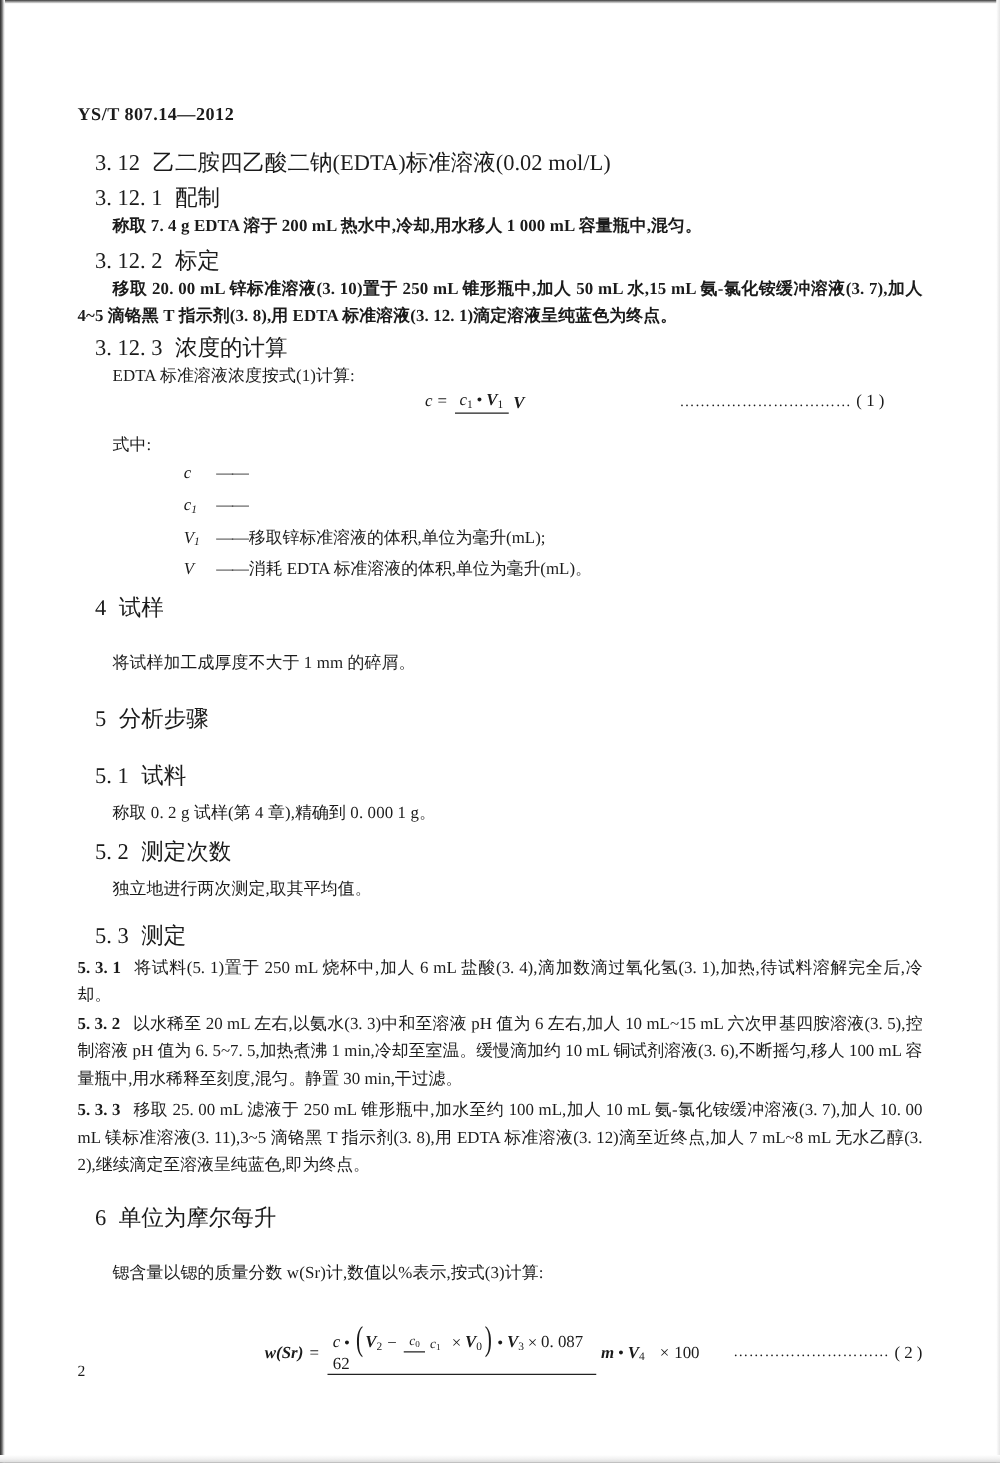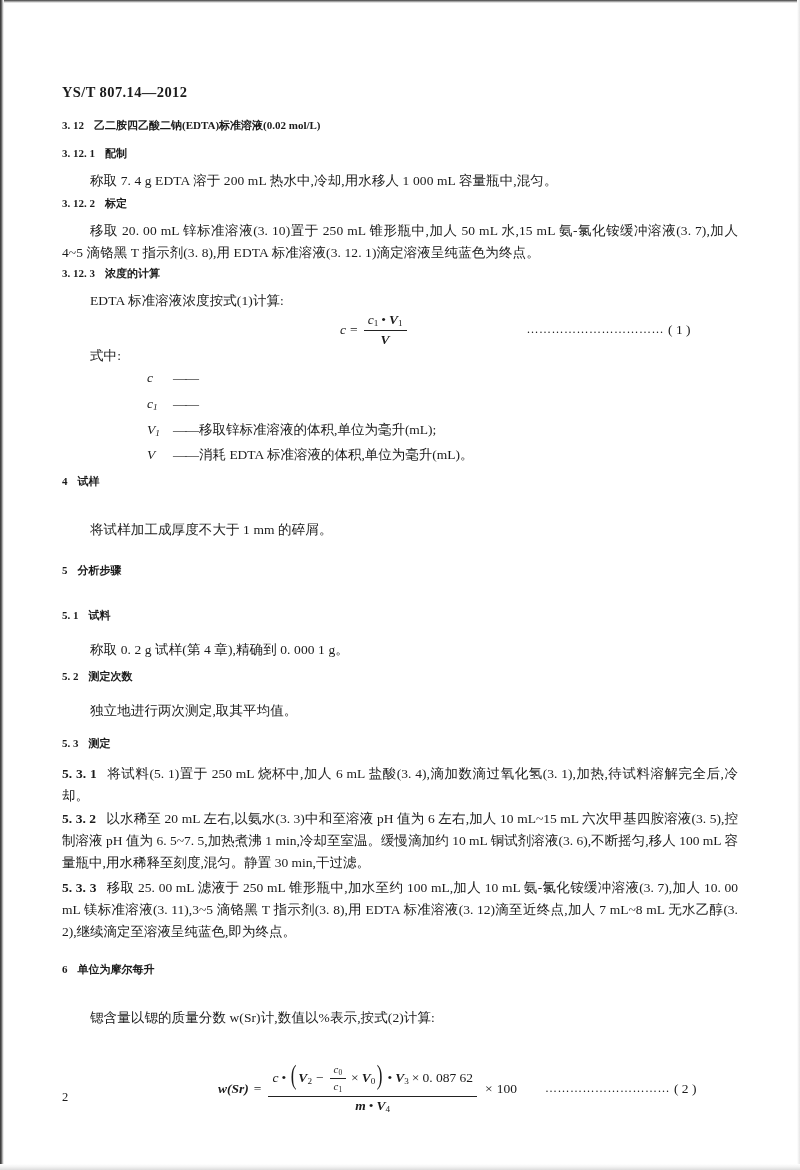--- a/index.html
+++ b/index.html
@@ -72,35 +72,35 @@
     top: 84px;
     left: 0;
     font-family: "Liberation Serif", serif;
     font-weight: bold;
     font-size: 14.5px;
     letter-spacing: 0.4px;
   }
 
   .clause {
     position: absolute;
-    left: 0;
-    font-size: 11px;
-    font-weight: bold;
+    left: 14px;
+    font-size: 18px;
+    font-weight: normal;
     white-space: nowrap;
   }
   .clause .num { margin-right: 10px; }
 
   .para {
     position: absolute;
     font-size: 13.5px;
     line-height: 22px;
     text-align: justify;
     letter-spacing: 0.1px;
   }
-  .indent2 { text-indent: 28px; }
+  .indent2 { text-indent: 28px; font-weight: bold; }
 
   .hang {
     position: absolute;
     font-size: 13.5px;
     line-height: 22px;
     text-align: justify;
   }
   .hang .lead { font-weight: bold; }
 
   
@@ -123,21 +123,21 @@
   .formula-row {
     position: absolute;
     left: 0;
     width: 676px;
     display: flex;
     align-items: center;
     font-size: 13.5px;
   }
   .frac {
     display: inline-flex;
-    flex-direction: column;
+    flex-direction: row;
     align-items: center;
     vertical-align: middle;
     margin: 0 2px;
   }
   .frac .top {
     padding: 0 4px 1px 4px;
     border-bottom: 1.1px solid #222;
     line-height: 1.15;
   }
   .frac .bot {
@@ -274,21 +274,21 @@
       <span class="lead">5. 3. 2</span><span style="margin-left:10px">以水稀至 20 mL 左右,以氨水(3. 3)中和至溶液 pH 值为 6 左右,加人 10 mL~15 mL 六次甲基四胺溶液(3. 5),控制溶液 pH 值为 6. 5~7. 5,加热煮沸 1 min,冷却至室温。缓慢滴加约 10 mL 铜试剂溶液(3. 6),不断摇匀,移人 100 mL 容量瓶中,用水稀释至刻度,混匀。静置 30 min,干过滤。</span>
     </div>
 
     <div class="hang" style="top:877px; left:0; width:676px">
       <span class="lead">5. 3. 3</span><span style="margin-left:10px">移取 25. 00 mL 滤液于 250 mL 锥形瓶中,加水至约 100 mL,加人 10 mL 氨-氯化铵缓冲溶液(3. 7),加人 10. 00 mL 镁标准溶液(3. 11),3~5 滴铬黑 T 指示剂(3. 8),用 EDTA 标准溶液(3. 12)滴至近终点,加人 7 mL~8 mL 无水乙醇(3. 2),继续滴定至溶液呈纯蓝色,即为终点。</span>
     </div>
 
     <div class="clause" style="top:962px">
       <span class="num">6</span><span>单位为摩尔每升</span>
     </div>
-    <div class="para" style="top:1007px; left:28px; width:640px">锶含量以锶的质量分数 w(Sr)计,数值以%表示,按式(2)计算:</div>
+    <div class="para" style="top:1007px; left:28px; width:640px">锶含量以锶的质量分数 w(Sr)计,数值以%表示,按式(3)计算:</div>
 
     <div class="formula-row" style="top:1063px">
       <div style="width:156px"></div>
       <span class="vb">w</span>
         <span class="vb">(Sr)</span>
       <span style="margin:0 5px">=</span>
       <span class="frac">
         <span class="top"><span class="ital">c</span><span style="margin:0 3px">•</span><span class="bigparen">(</span><span class="vb">V</span><sub>2</sub><span style="margin:0 4px">−</span><span class="frac sm">
               <span class="top"><span class="ital">c</span><sub>0</sub></span>
               <span class="bot"><span class="ital">c</span><sub>1</sub></span>

